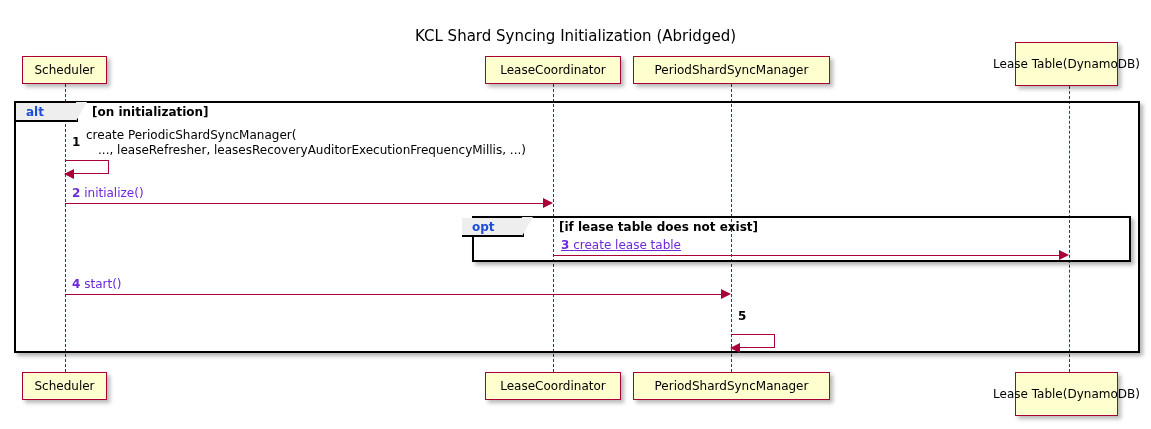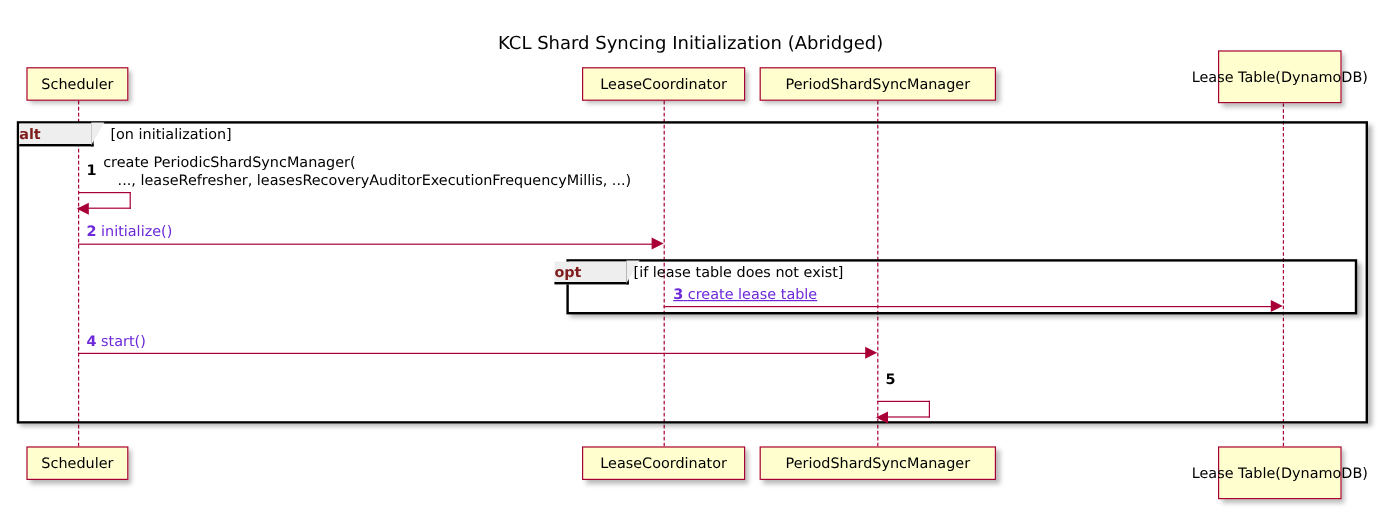--- a/index.html
+++ b/index.html
@@ -68,39 +68,39 @@
   }
   .frame-tab {
     position: absolute;
     box-sizing: border-box;
     background: #EEEEEE;
     border-right: 2px solid #000000;
     border-bottom: 2px solid #000000;
     height: 19px;
     font-size: 12px;
     font-weight: bold;
-    color: #7f1d1d;
+    color: #1d4ed8;
     display: flex;
     align-items: center;
-    padding-left: 0;
+    padding-left: 10px;
   }
   .frame-tab::after {
     content: "";
     position: absolute;
     right: -11px;
     top: -1px;
     width: 0;
     height: 0;
     border-left: 11px solid #EEEEEE;
     border-bottom: 19px solid transparent;
   }
   .frame-label {
     position: absolute;
     font-size: 12px;
-    font-weight: normal;
+    font-weight: bold;
     color: #000000;
     white-space: nowrap;
   }
 
   
   .arrow-line {
     position: absolute;
     height: 0;
     border-top: 1.5px solid #A80036;
   }
@@ -204,21 +204,21 @@
     <span class="seq">2</span>
     <span>initialize()</span>
   </div>
   <div class="arrow-line" style="left:65px; top:203px; width:479px;"></div>
   <div class="arrow-head-right" style="left:543px; top:198px;"></div>
 
   <div class="frame" style="left:472px; top:216px; width:659px; height:46px;"></div>
   <div class="frame-tab" style="left:462px; top:218px; width:62px;">
     <span>opt</span>
   </div>
-  <div class="frame-label" style="left:528px; top:220px;">[if lease table does not exist]</div>
+  <div class="frame-label" style="left:559px; top:220px;">[if lease table does not exist]</div>
 
   <div class="msg" style="left:561px; top:238px;text-decoration:underline;">
     <span class="seq">3</span>
     <span>create lease table</span>
   </div>
   <div class="arrow-line" style="left:553px; top:255px; width:507px;"></div>
   <div class="arrow-head-right" style="left:1059px; top:250px;"></div>
 
   <div class="msg" style="left:72px; top:277px;">
     <span class="seq">4</span>

